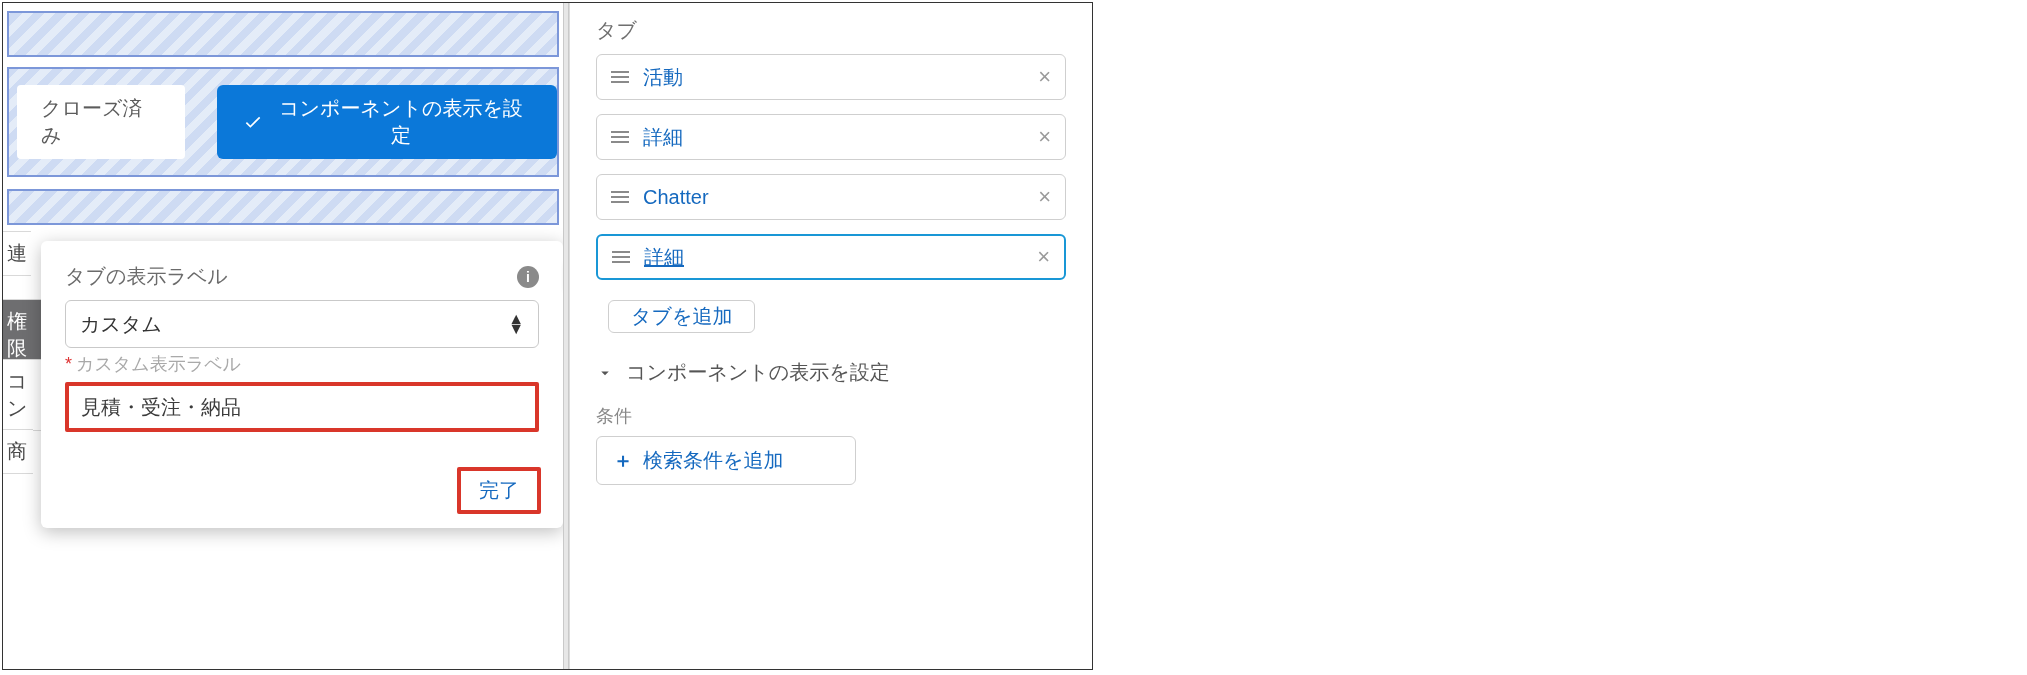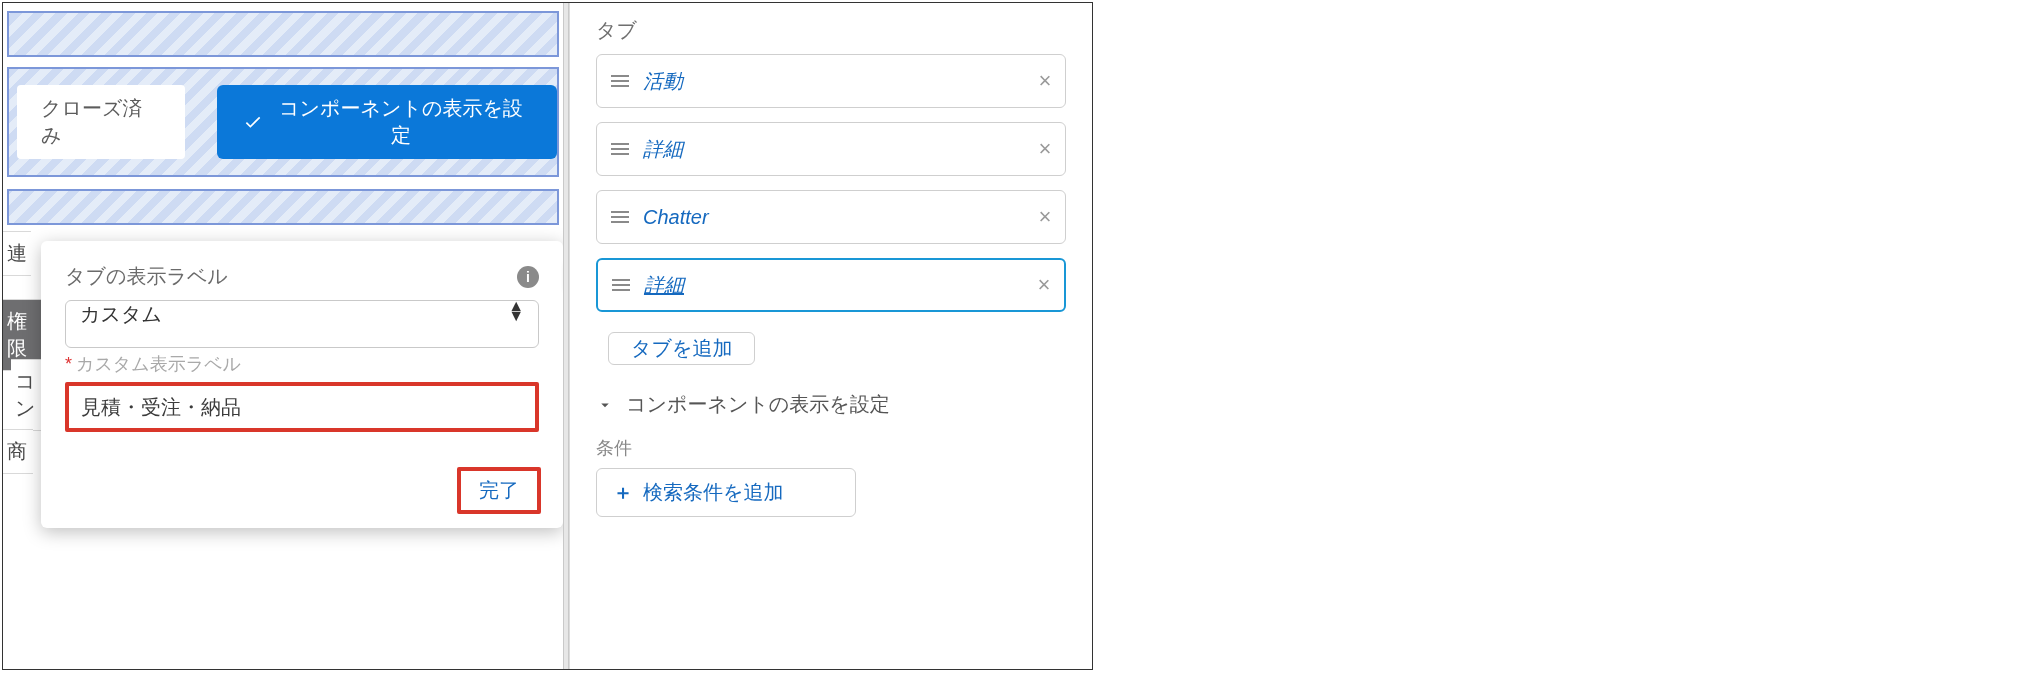--- a/index.html
+++ b/index.html
@@ -122,20 +122,21 @@
     display: inline-flex;
     align-items: center;
     justify-content: center;
   }
   .select {
     margin-top: 10px;
     border: 1px solid #c9c9c9;
     border-radius: 6px;
     height: 48px;
     display: flex;
+    align-items: center;
     justify-content: space-between;
     padding: 0 14px;
     font-size: 20px;
     color: #333;
   }
   .sort-arrows { font-size: 16px; line-height: 10px; color:#333; display:flex; flex-direction:column; }
   .req-label {
     margin-top: 4px;
     font-size: 18px;
     color: #a9a9a9;
@@ -173,32 +174,31 @@
     background: #fff;
     border-left: 1px solid #dcdcdc;
     padding: 8px 26px 0 26px;
   }
   .section-title {
     color: #6f6f6f;
     font-size: 20px;
     margin: 6px 0 10px 0;
   }
   .tab-item {
-    height: 54px;
+    height: 46px;
     border: 1px solid #cfcfcf;
     border-radius: 6px;
     display: flex;
     align-items: center;
     padding: 0 14px;
     margin-bottom: 14px;
     font-size: 20px;
     color: #1569bf;
     gap: 14px;
     position: relative;
-    font-style: italic;
   }
   .tab-item.selected {
     border: 2px solid #1997d6;
   }
   .tab-item.selected .tab-label { text-decoration: underline; }
   .drag-lines {
     display: inline-flex;
     flex-direction: column;
     gap: 3px;
   }
@@ -274,21 +274,21 @@
             <path d="M9 16.2 4.8 12l-1.4 1.4L9 19 21 7l-1.4-1.4z"></path>
           </svg>
         <span>コンポーネントの表示を設定</span>
       </button>
     </div>
 
     <div class="preview-band band3 stripes"></div>
 
     <div class="frag" style="top:228px; width:28px;">連</div>
     <div class="frag frag-dark" style="top:296px; width:38px;">権限</div>
-    <div class="frag" style="top:356px; width:38px;margin-left:8px;">コン</div>
+    <div class="frag" style="top:356px; width:38px;">コン</div>
     <div class="frag" style="top:426px; width:30px;">商</div>
 
     <div class="popover">
       <div class="arrow"></div>
 
       <div class="pop-label">
         <span>タブの表示ラベル</span>
         <span class="info-badge">i</span>
       </div>
 

